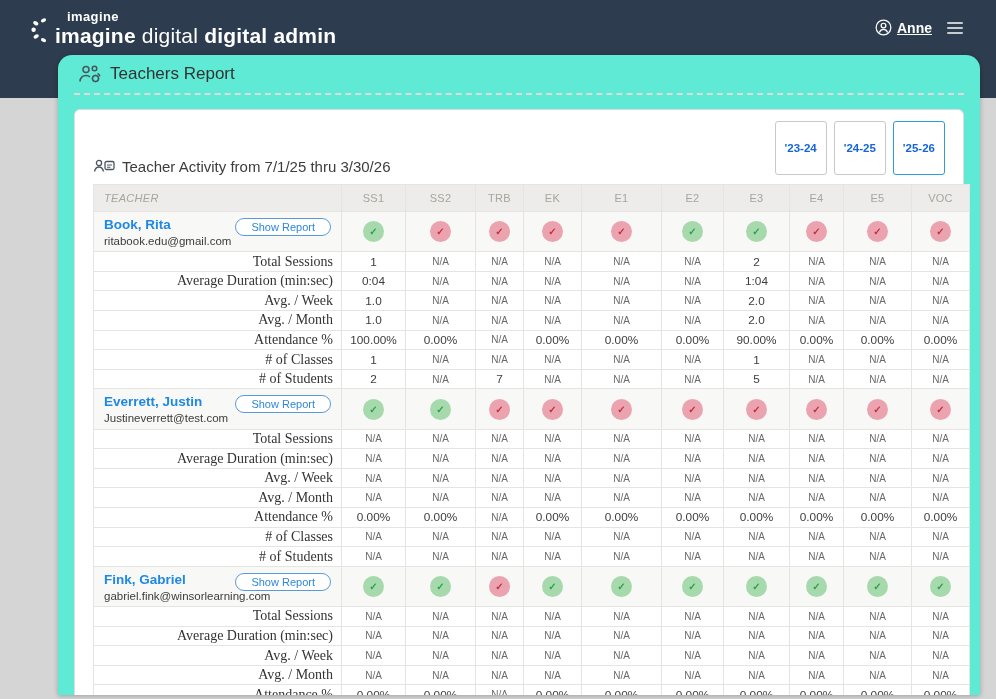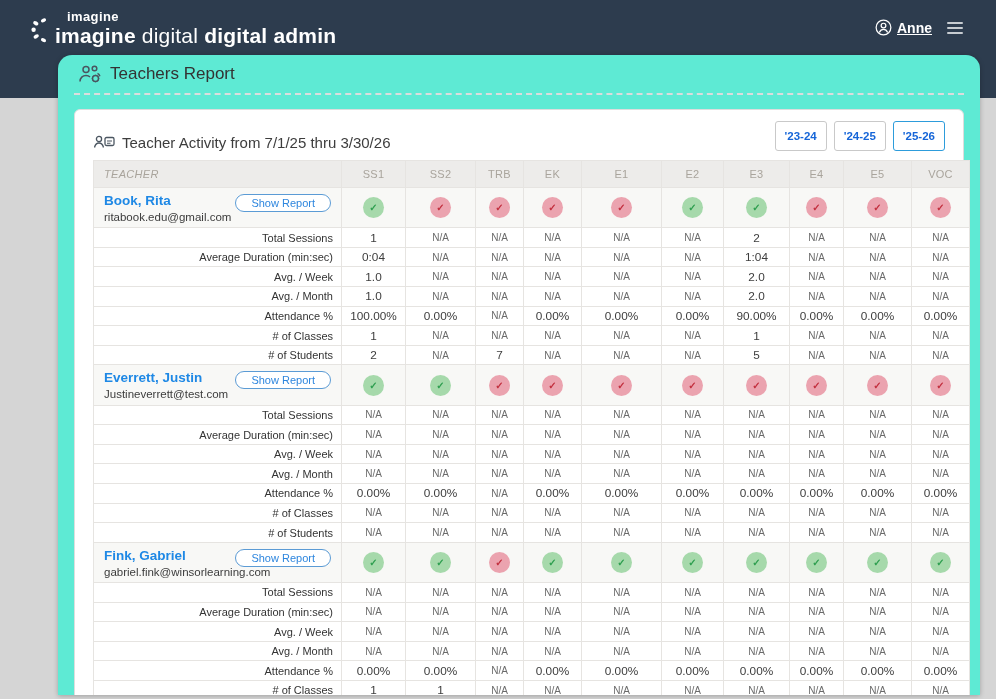--- a/index.html
+++ b/index.html
@@ -46,21 +46,21 @@
   .panel {
     margin-top:14px; border:1px solid #ddd; border-radius:6px;
     background:#fff; padding:11px 18px 14px 18px;
   }
   .panel-head { display:flex; align-items:flex-end; justify-content:space-between; margin-bottom:9px; }
   .panel-title { display:flex; align-items:center; gap:7px; font-size:15px; color:#3d3d3d; }
   .year-buttons { display:flex; }
   .year-btn {
     background:#fff; border:1px solid #c9c9c9; color:#1565d8;
     font-family:"Liberation Sans",sans-serif; font-size:11.5px; font-weight:700;
-    padding:8px 9px; border-radius:3px; margin-left:7px; cursor:pointer;
+    padding:20px 9px; border-radius:3px; margin-left:7px; cursor:pointer;
   }
   .year-btn.active { border-color:#2d9cdb; }
 
   
   table { border-collapse:collapse; width:100%; table-layout:fixed; background:#fff; }
   th, td { border:1px solid #e6e4e1; }
   thead th {
     background:#edecea; color:#a9a49c; font-size:11px; font-weight:400;
     height:27px; text-align:center; letter-spacing:.3px;
   }
@@ -77,21 +77,21 @@
   .status.red   { background:#eba3af; color:#c22f3e; }
   td.teacher-cell { position:relative; padding:3px 8px 3px 10px; }
   .teacher-name { color:#1e88e5; font-weight:700; font-size:13.5px; line-height:1.25; cursor:pointer; display:inline-block; }
   .teacher-email { color:#3c3c3c; font-size:11.5px; line-height:1.25; }
   .show-report-btn {
     position:absolute; right:10px; top:6px;
     background:#fff; border:1px solid #5b9bd5; color:#2e86de;
     font-family:"Liberation Sans",sans-serif; font-size:11px;
     padding:2px 15px; border-radius:10px; cursor:pointer;
   }
-  td.metric-label { text-align:right; padding-right:8px; font-size:11px; color:#333; }
+  td.metric-label { text-align:right; padding-right:8px; font-size:14px; color:#333;font-family:Liberation Serif, serif; }
   td.value { text-align:center; font-size:11.8px; color:#3d3d3d; }
   td.value.na { font-size:10px; color:#6a6a6a; }
 </style>
 </head>
 <body>
 
 <div class="page">
   <div class="navy-extend"></div>
 
   <header class="topbar">

